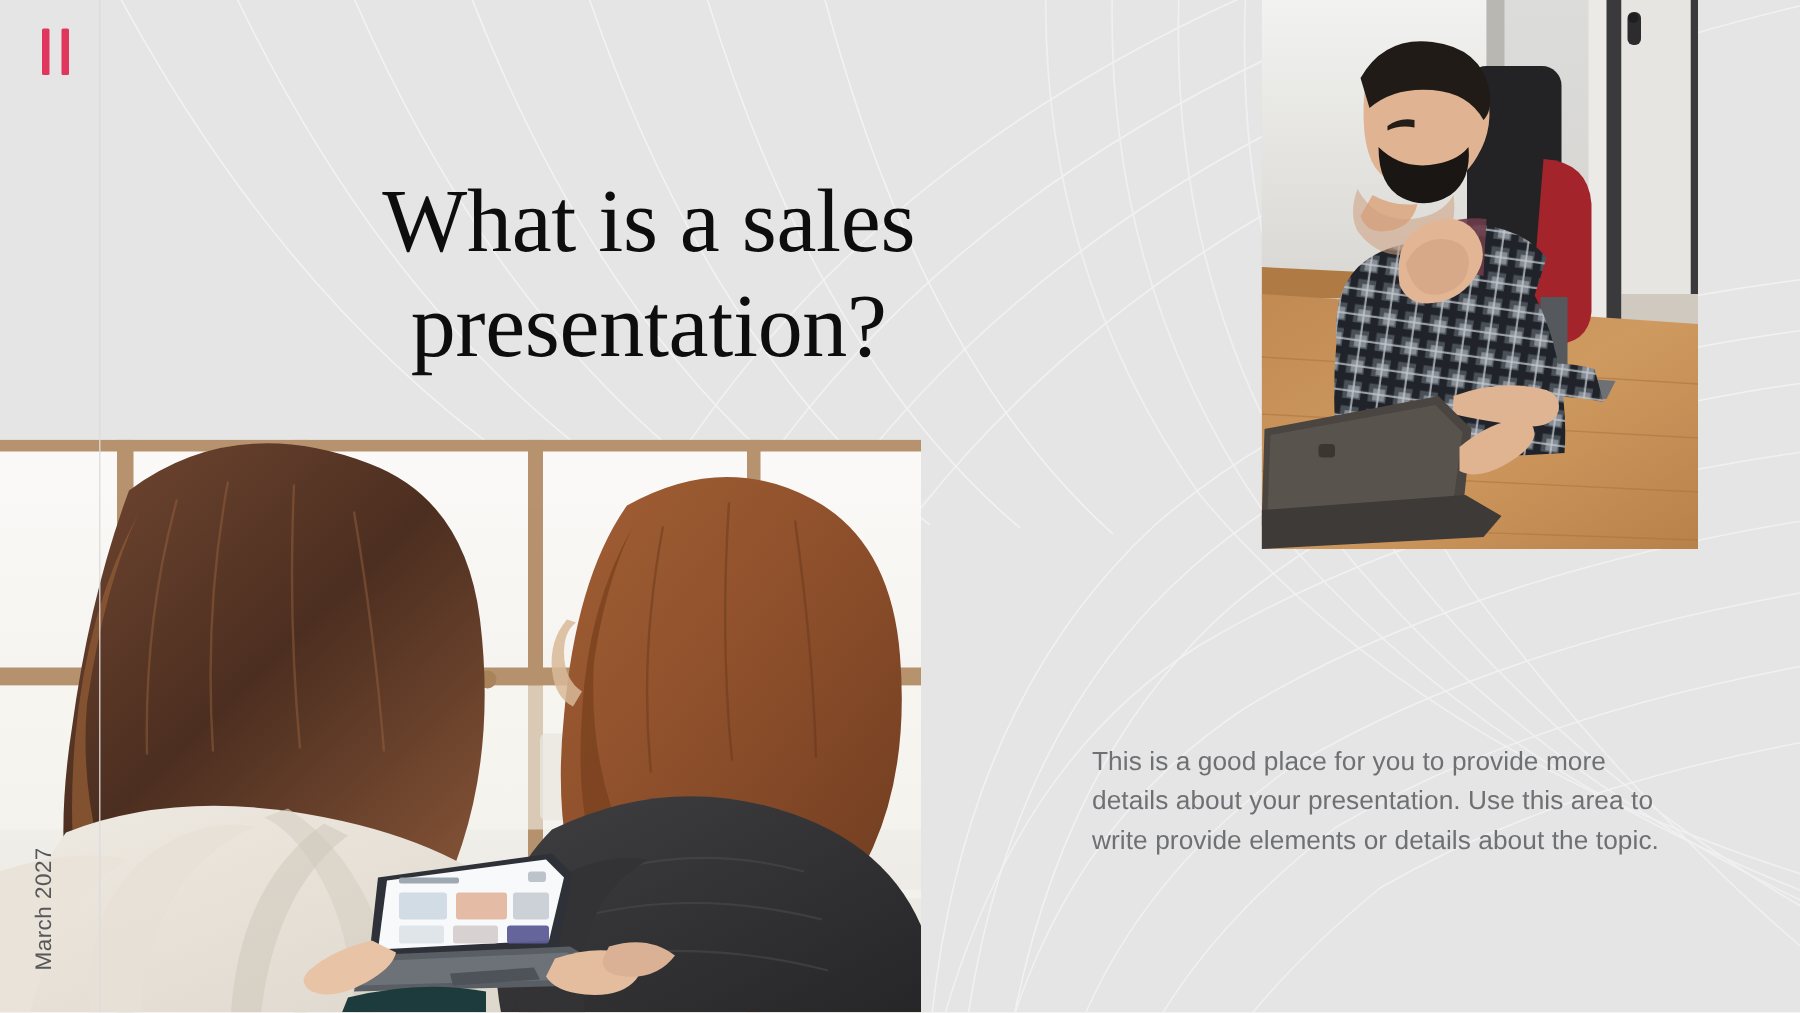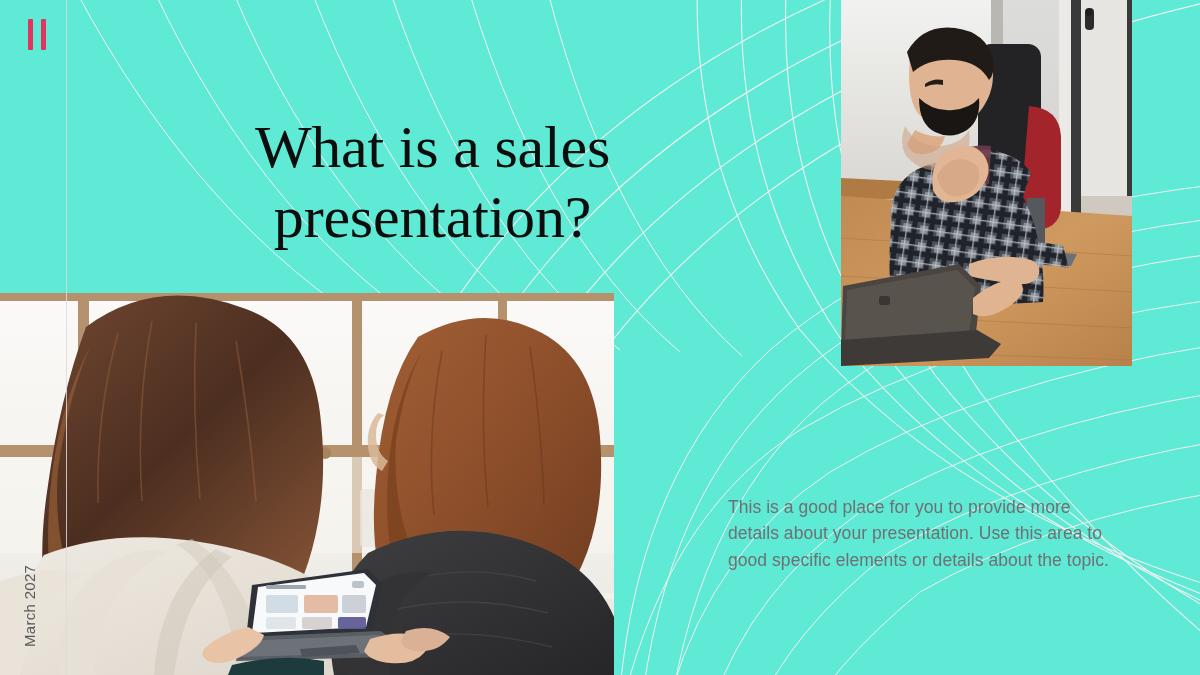--- a/index.html
+++ b/index.html
@@ -5,21 +5,21 @@
   html, body {
     margin: 0;
     padding: 0;
     background: #ffffff;
   }
   #slide {
     position: relative;
     width: 1200px;
     height: 675px;
     overflow: hidden;
-    background: #5eead4;
+    background: #e5e5e5;
     font-family: "Liberation Sans", sans-serif;
   }
 
   
   .bg-pattern {
     position: absolute;
     inset: 0;
     pointer-events: none;
     z-index: 0;
   }
@@ -349,15 +349,15 @@
       <path d="M248 334 q-26 6 -42 20 q-8 8 2 14 q14 6 36 -6 q18 -10 20 -20 Z" fill="#e8c3a6"></path>
       <path d="M370 346 q30 -10 50 -2 q12 6 4 16 q-10 12 -34 10 q-20 -2 -26 -12 Z" fill="#e4bd9f"></path>
       <path d="M406 338 q26 -8 44 6 q-12 16 -34 14 q-16 -2 -14 -12 Z" fill="#dbb195"></path>
 
       <path d="M232 372 q48 -12 92 -4 l0 14 l-96 0 Z" fill="#1d3a3c"></path>
     </svg>
   </div>
 
   <div class="date-vertical">March 2027</div>
 
-  <p class="body-text">This is a good place for you to provide more details about your presentation. Use this area to good specific elements or details about the topic.</p>
+  <p class="body-text">This is a good place for you to provide more details about your presentation. Use this area to write provide elements or details about the topic.</p>
 
 </div>
 
 </body></html>

